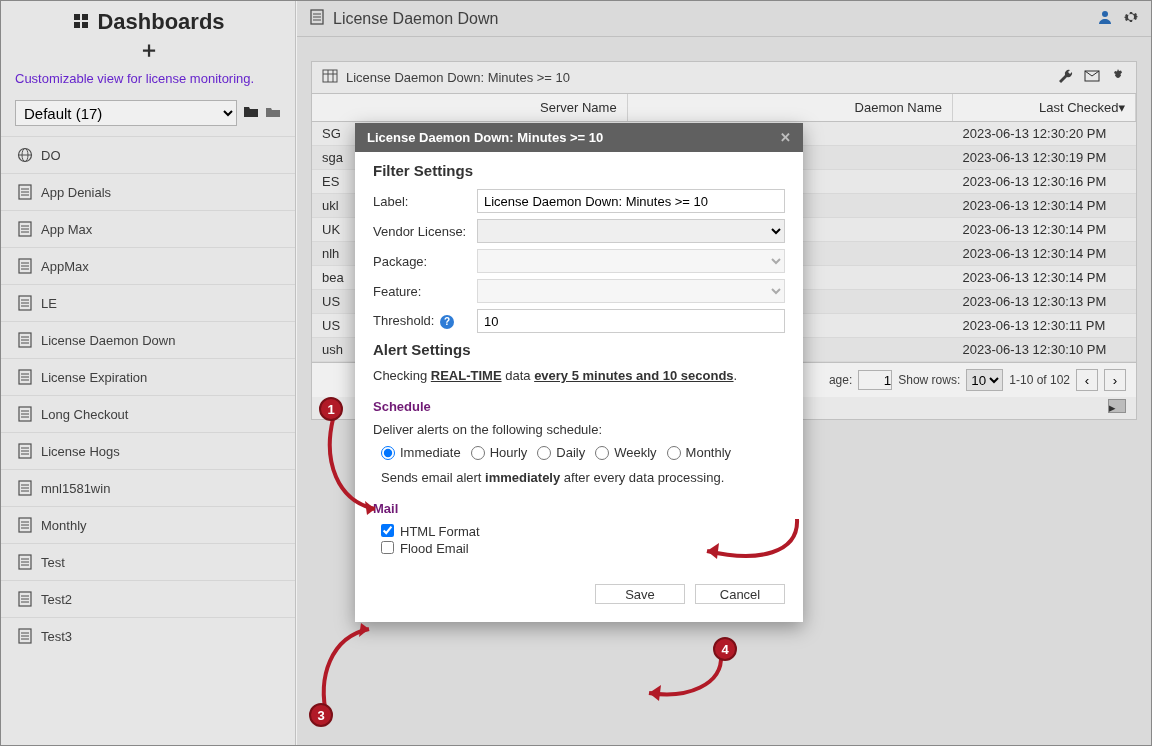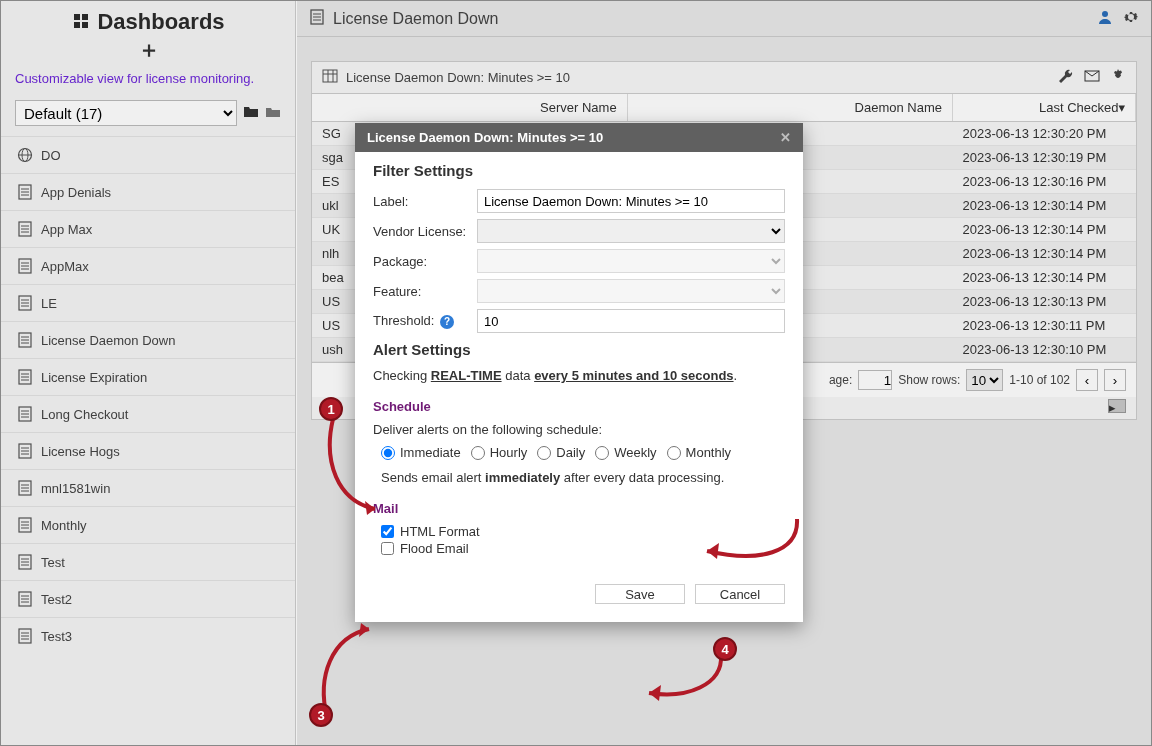--- a/index.html
+++ b/index.html
@@ -51,21 +51,21 @@
   .form-row input[type="text"], .form-row select { flex: 1; height: 24px; border: 1px solid #ccc; padding: 2px 6px; font-size: 13px; }
   .form-row select:disabled { background: #f3f3f3; color: #888; }
   .help-icon { display: inline-flex; width: 14px; height: 14px; border-radius: 50%; background: #2e7cd6; color: #fff; font-size: 10px; font-weight: bold; align-items: center; justify-content: center; margin-left: 2px; }
   .alert-text { margin: 4px 0 6px 0; color: #333; }
   .alert-text .u { text-decoration: underline; font-weight: 700; }
   .schedule-row { display: flex; gap: 10px; align-items: flex-start; margin: 8px 0 6px 8px; }
   .radio-opt { display: inline-flex; align-items: center; gap: 5px; }
   .radio-opt input[type=radio] { width: 14px; height: 14px; }
   .sched-desc { margin: 10px 0 6px 8px; color: #333; }
   .sched-desc b { font-weight: 700; }
-  .mail-row { display: flex; align-items: center; gap: 6px; margin: 2px 0 2px 8px; }
+  .mail-row { display: flex; align-items: flex-start; gap: 6px; margin: 2px 0 2px 8px; }
   .btn-row { display: flex; gap: 10px; justify-content: flex-end; margin-top: 28px; }
   .btn { width: 90px; height: 20px; border: 1px solid #ccc; background: #fff; cursor: pointer; font-size: 13px; color: #333; }
 
   
   .marker { position: absolute; width: 24px; height: 24px; border-radius: 50%; background: #b11a27; color: #fff; font-weight: 700; font-size: 13px; display: flex; align-items: center; justify-content: center; border: 2px solid #7a0f17; z-index: 50; }
   svg.arrow { position: absolute; z-index: 49; pointer-events: none; }
 
   .hscroll { display:flex; justify-content:flex-end; padding: 2px 10px 6px; }
   .hscroll .thumb { width: 18px; height: 14px; background: #c8c8c8; border: 1px solid #999; }
 

